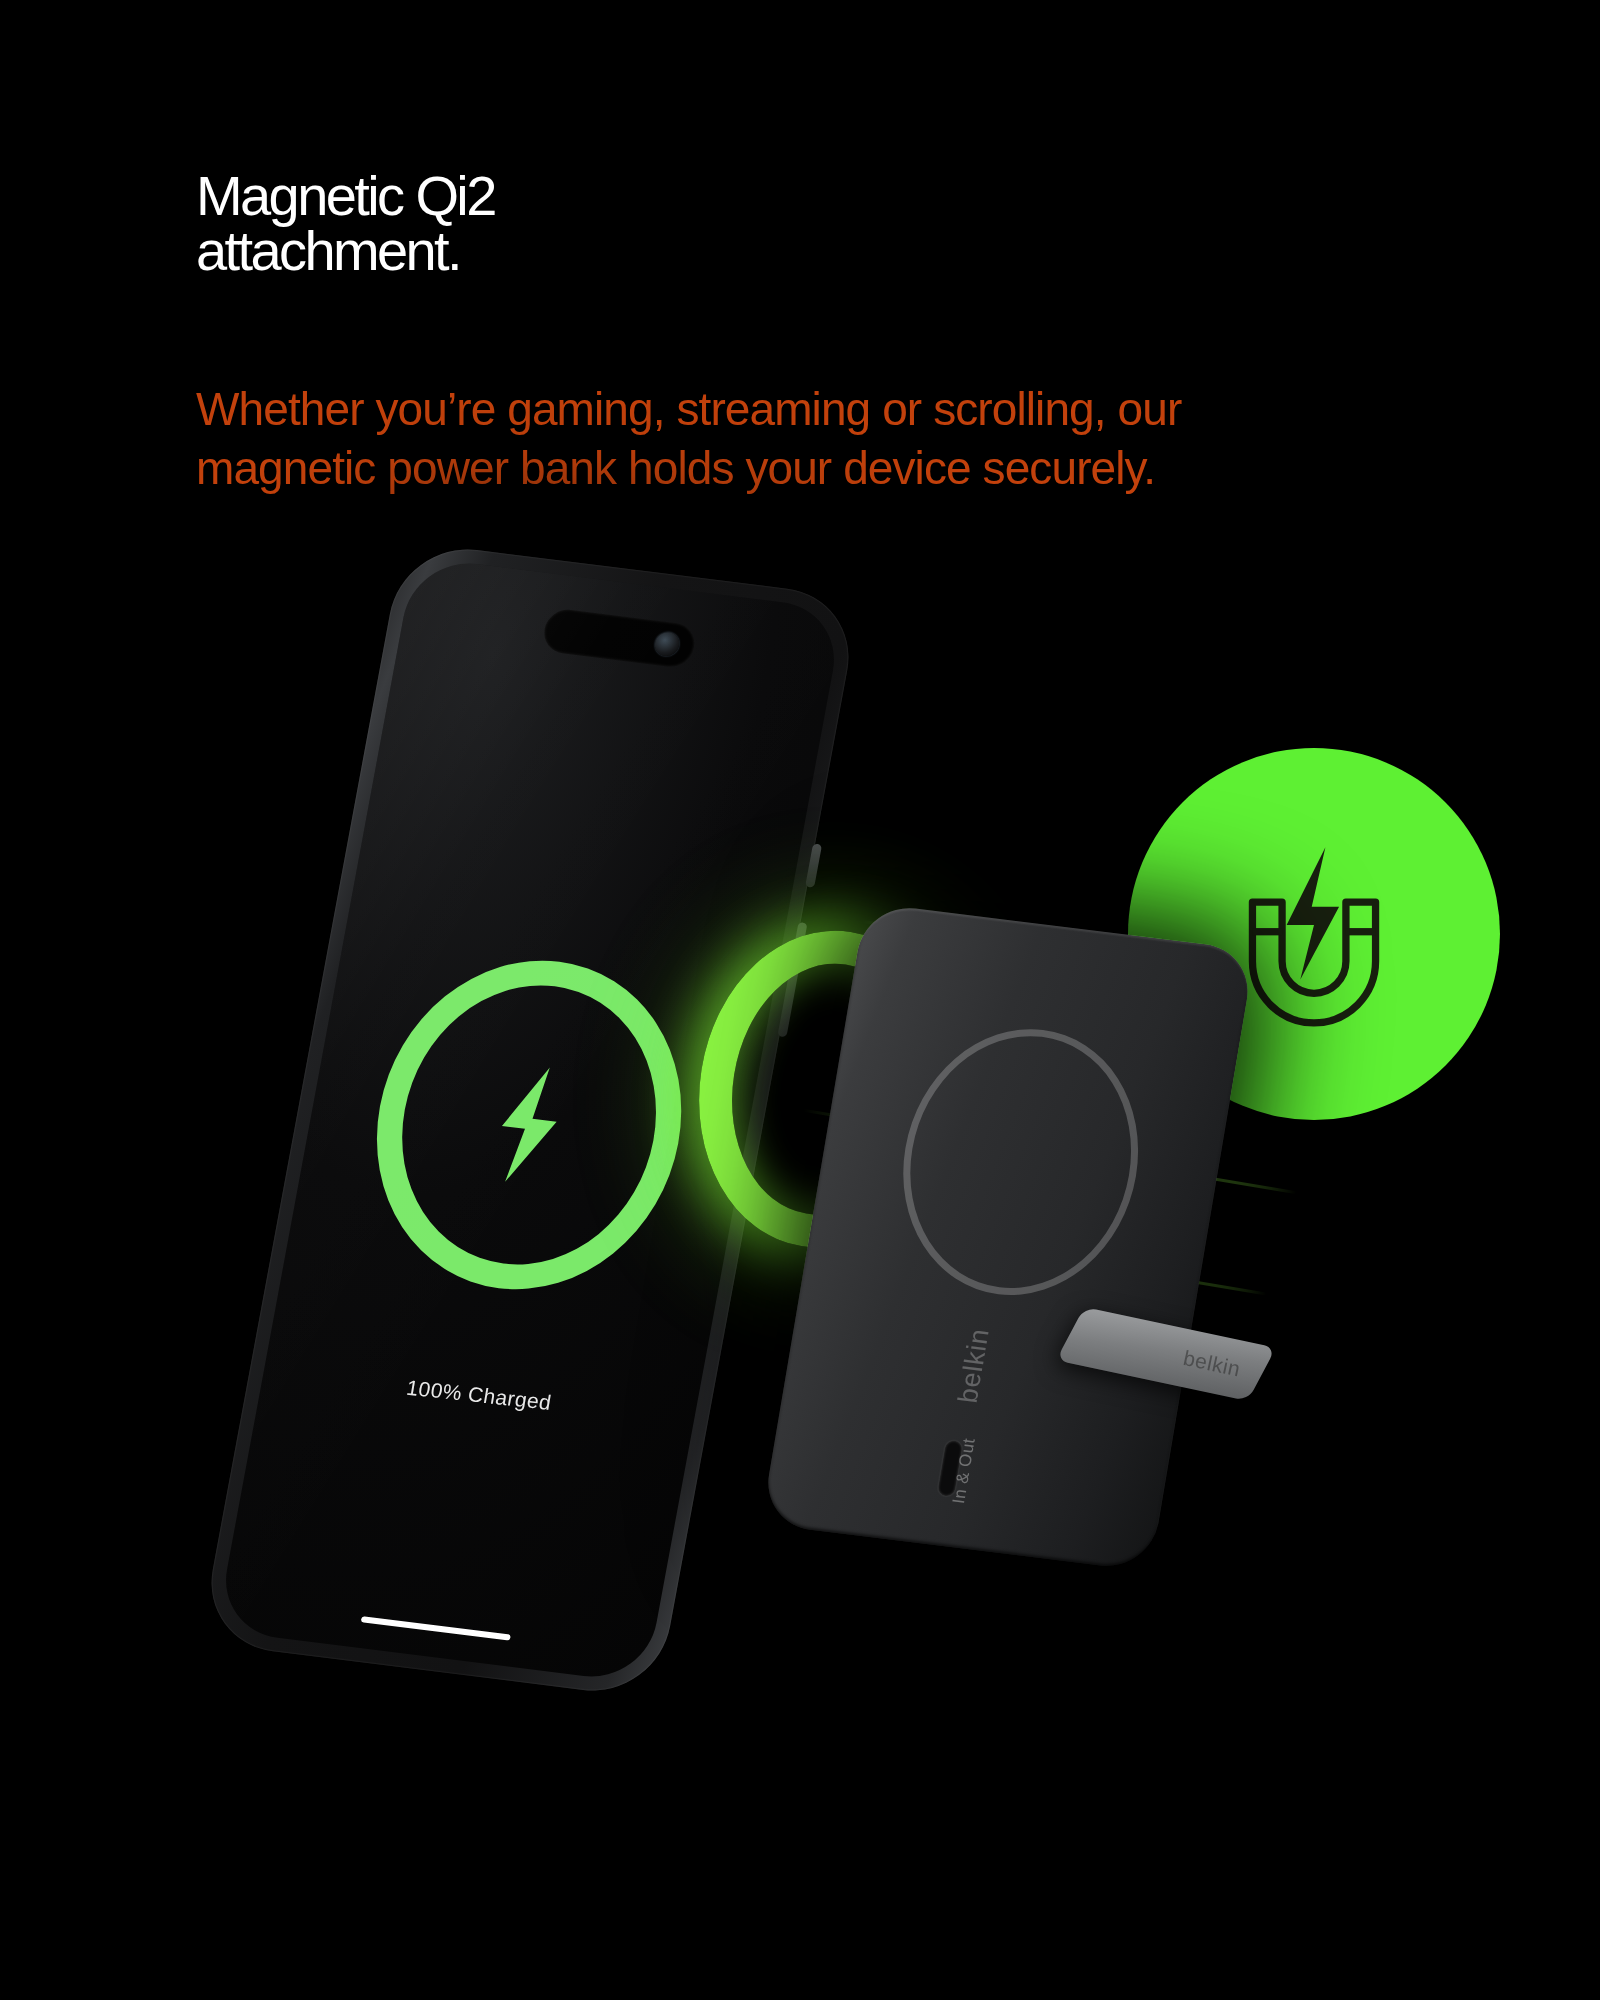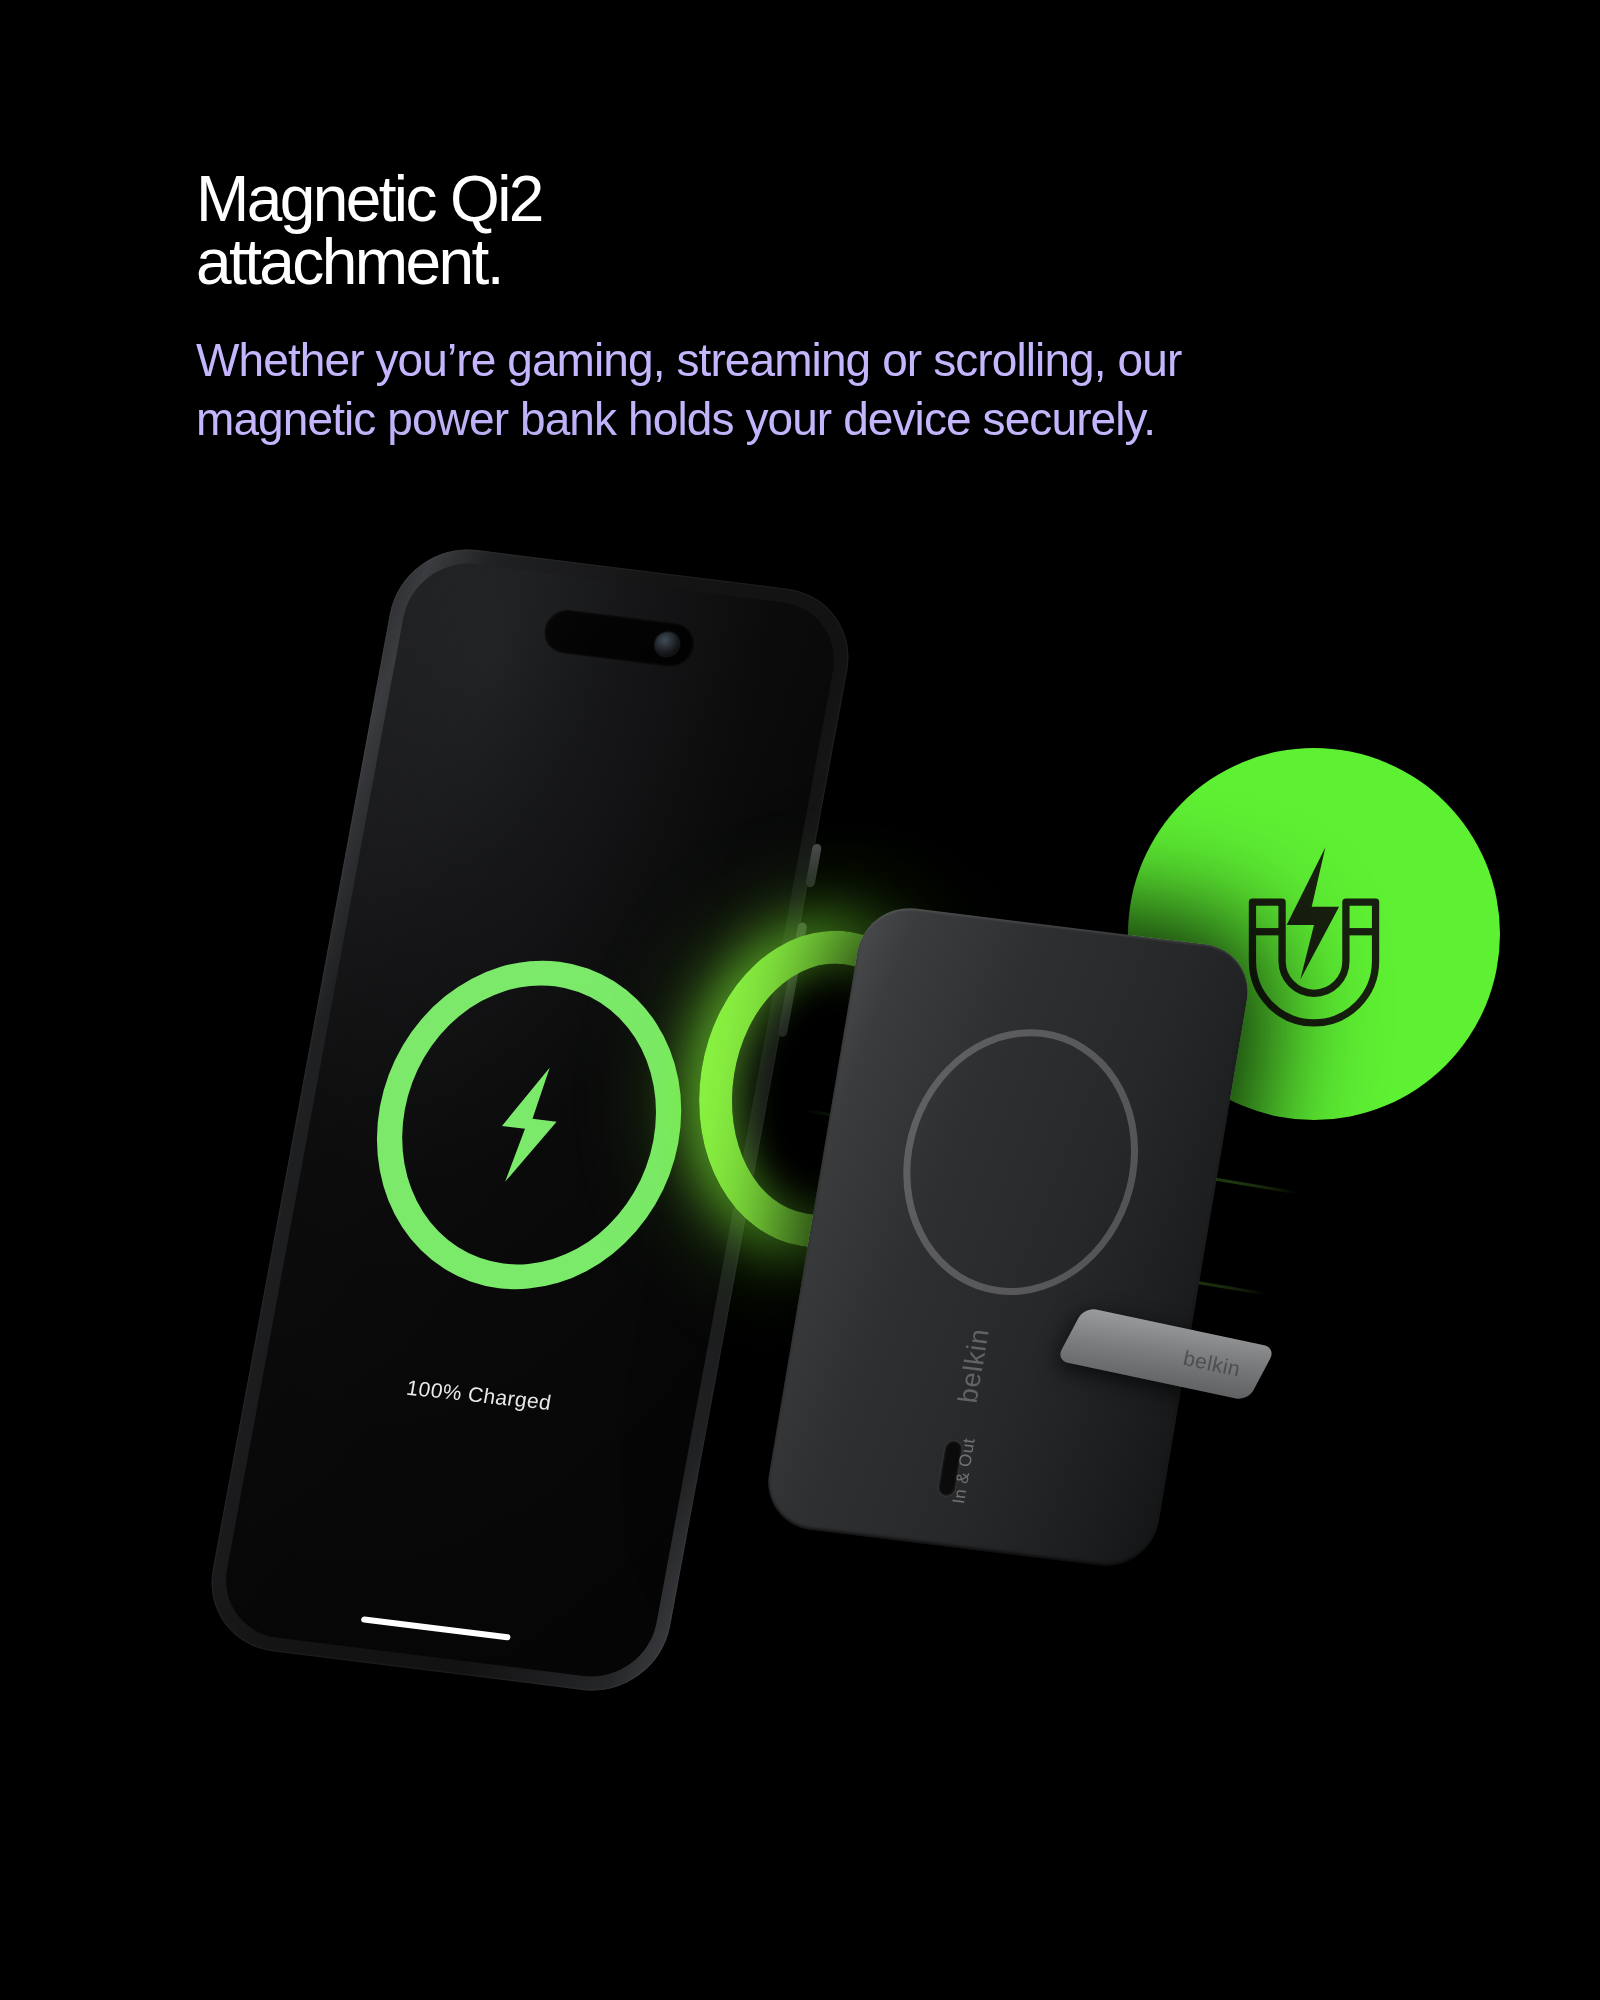--- a/index.html
+++ b/index.html
@@ -13,35 +13,35 @@
   body {
     font-family:"Liberation Sans", sans-serif;
     color:#fff;
     position:relative;
   }
 
   
   .copy { position:absolute; left:196px; top:168px; width:1160px; }
 
   .headline {
-    font-size:64px;
+    font-size:56px;
     line-height:0.99;
     font-weight:400;
     letter-spacing:-2.6px;
     color:#ffffff;
     white-space:pre-line;
   }
 
   .subcopy {
-    margin-top:36px;
+    margin-top:101px;
     font-size:46px;
     line-height:1.29;
     font-weight:400;
     letter-spacing:-0.9px;
-    color:#c4b5fd;
+    color:#c2410c;
     max-width:1130px;
   }
 
   
   .stage {
     position:absolute;
     left:0; top:700px;
     width:1600px; height:1300px;
   }
 

